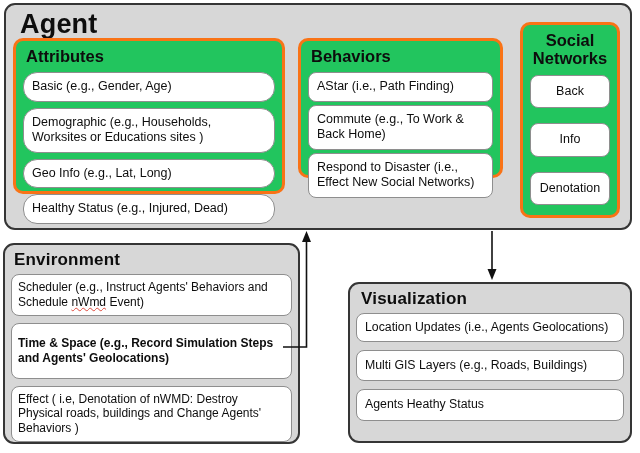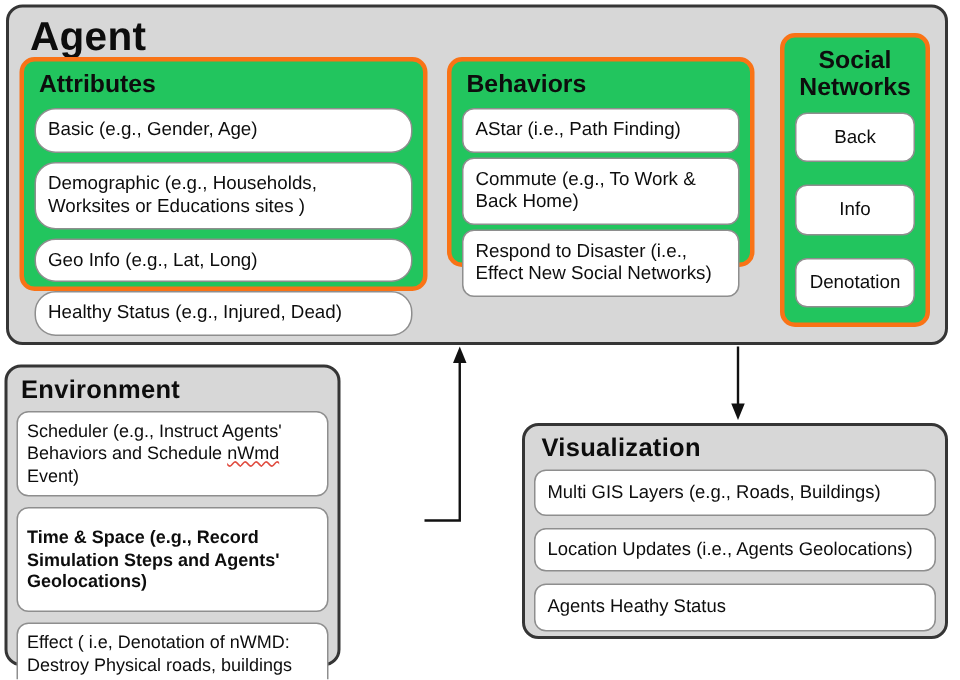--- a/index.html
+++ b/index.html
@@ -99,34 +99,34 @@
     <div class="item">Respond to Disaster (i.e., Effect New Social Networks)</div>
   </section>
 
   <section class="group social" style="left:520px; top:22px; width:100px; height:196px;">
     <div class="group-title">Social Networks</div>
     <div class="item">Back</div>
     <div class="item">Info</div>
     <div class="item">Denotation</div>
   </section>
 
-  <section class="panel" style="left:3px; top:243px; width:224px; height:201px;">
+  <section class="panel" style="left:3px; top:243px; width:297px; height:201px;">
     <div class="panel-title" style="padding-left:9px;">Environment</div>
     <div class="env-items">
       <div class="item"><span>Scheduler (e.g., Instruct Agents' Behaviors and Schedule </span><span class="misspelled">nWmd</span><span> Event)</span></div>
       <div class="item tall">Time &amp; Space (e.g., Record Simulation Steps and Agents' Geolocations)</div>
       <div class="item">Effect ( i.e, Denotation of nWMD: Destroy Physical roads, buildings and Change Agents' Behaviors )</div>
     </div>
   </section>
 
-  <section class="panel" style="left:348px; top:282px; width:284px; height:144px;">
+  <section class="panel" style="left:348px; top:282px; width:284px; height:161px;">
     <div class="panel-title" style="padding-left:11px;">Visualization</div>
     <div class="viz-items">
+      <div class="item">Location Updates (i.e., Agents Geolocations)</div>
       <div class="item tall">Multi GIS Layers (e.g., Roads, Buildings)</div>
-      <div class="item">Location Updates (i.e., Agents Geolocations)</div>
       <div class="item tall">Agents Heathy Status</div>
     </div>
   </section>
 
   <svg class="arrows" width="640" height="453" viewBox="0 0 640 453">
     <g>
       <polyline points="283,347 306.5,347 306.5,241" fill="none" stroke="#111111" stroke-width="1.6"></polyline>
       <polygon points="306.5,231 302,242 311,242" fill="#111111"></polygon>
     </g>
     <g>

